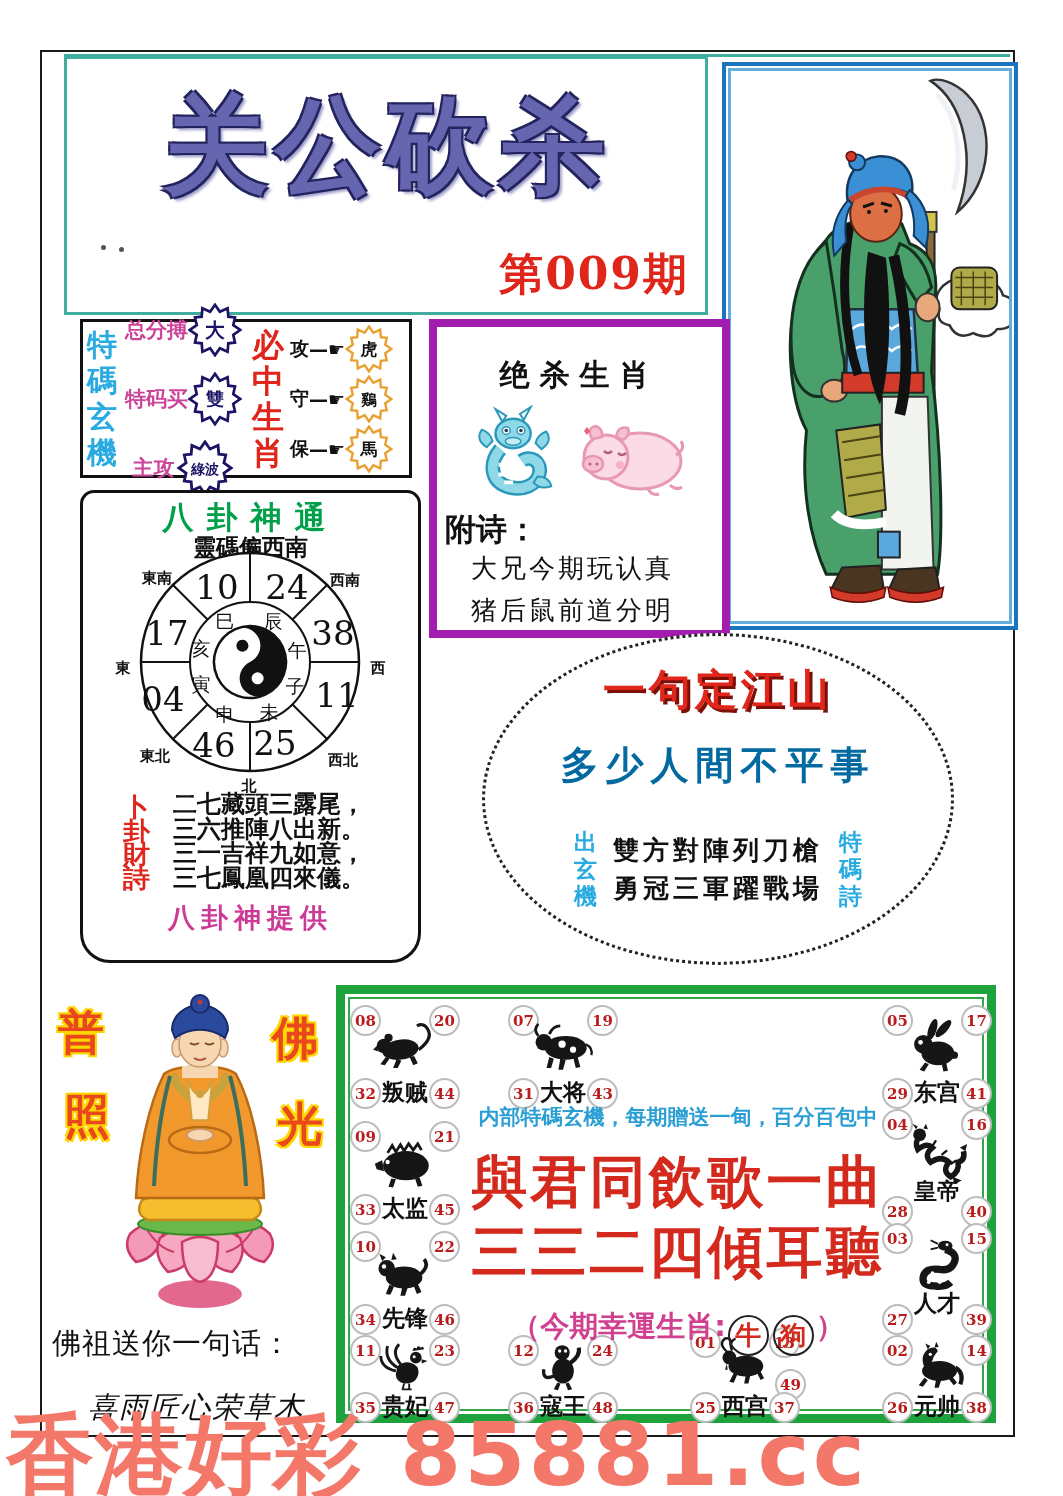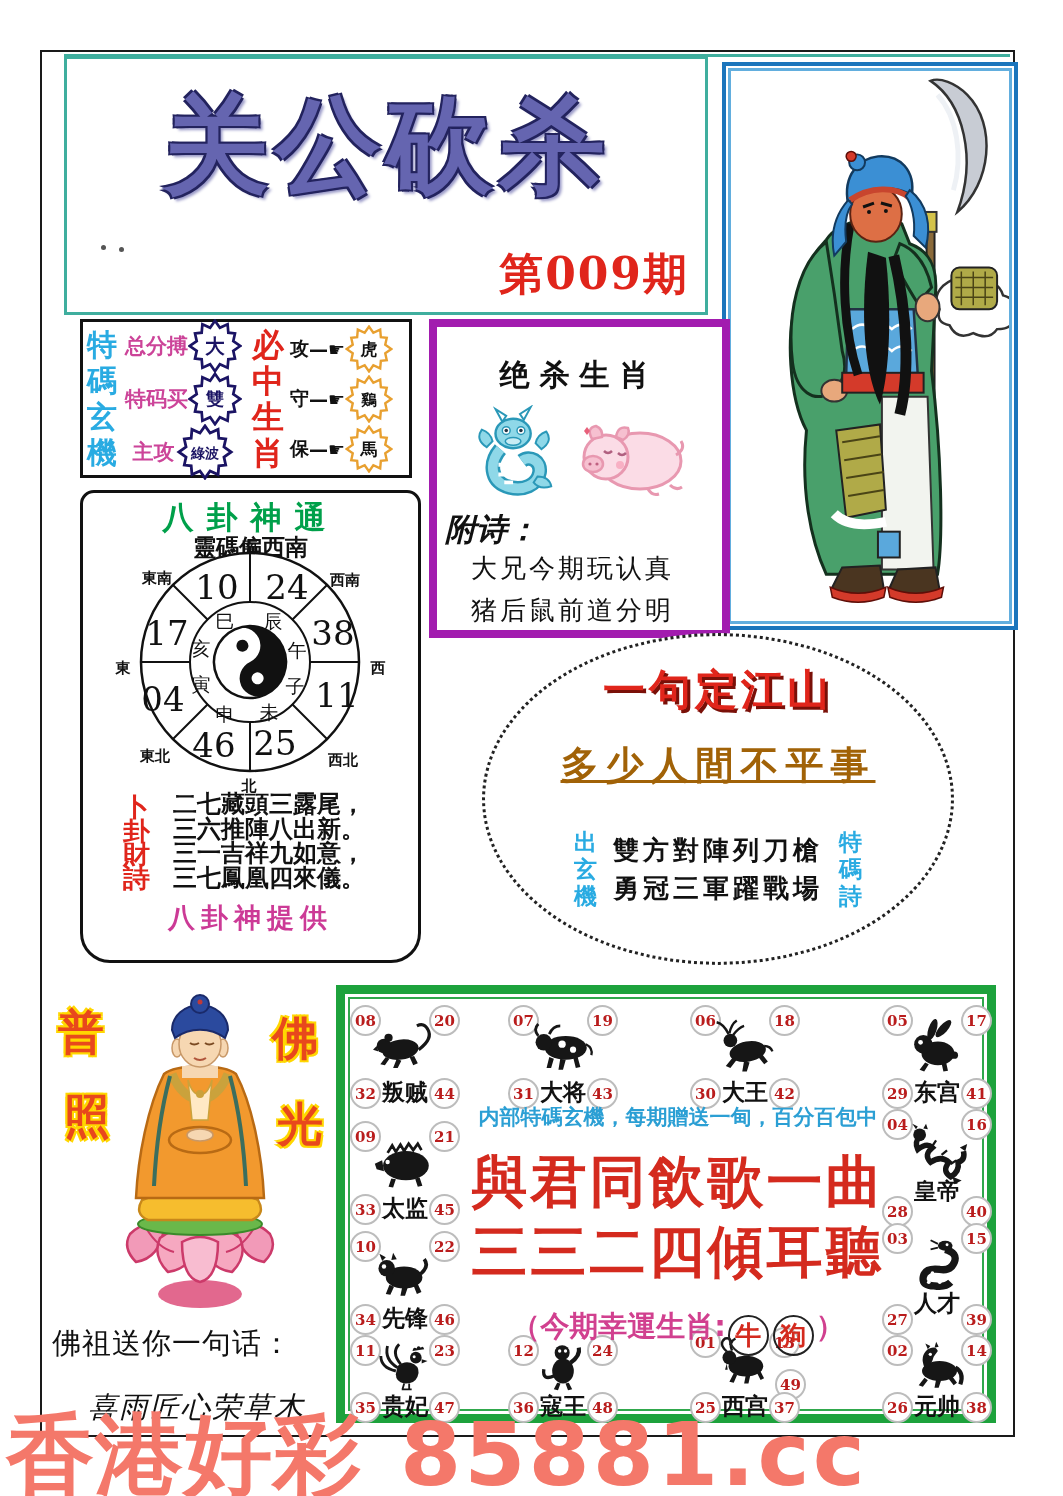--- a/index.html
+++ b/index.html
@@ -25,37 +25,37 @@
   #temaBox{left:80px;top:319px;width:332px;height:159px;border:3px solid #111;background:#fff;
      display:flex;align-items:center;padding:0 4px;box-sizing:border-box;}
   .cyanChar{font-size:30px;color:#29abe2;line-height:36px;}
   .redChar{font-size:32px;color:#e0251b;line-height:36px;}
   .temaRow{display:flex;align-items:center;height:53px;}
   .mag{color:#cc4499;font-size:21px;white-space:nowrap;}
   .atkLbl{font-size:19px;color:#111;white-space:nowrap;}
   
   #jsBox{left:429px;top:319px;width:285px;height:303px;border:8px solid #a21caf;background:#fff;}
   #jsTitle{left:0;top:28px;width:100%;text-align:center;font-size:30px;letter-spacing:10px;}
-  #jsPoemLabel{left:8px;top:182px;font-size:31px;font-style:italic;}
+  #jsPoemLabel{left:8px;top:182px;font-size:31px;}
   .jsLine{left:34px;font-size:26px;letter-spacing:3px;white-space:nowrap;}
   
   #bgBox{left:80px;top:490px;width:335px;height:467px;border:3px solid #111;border-radius:14px 14px 30px 30px;background:#fff;}
   #bgTitle{left:0;top:4px;width:100%;text-align:center;font-size:31px;color:#00a04a;letter-spacing:13px;}
   #bgSub{left:0;top:39px;width:100%;text-align:center;font-size:23px;}
   #poemT{left:40px;top:302px;}
   #poemT span{font-size:27px;color:#e0251b;line-height:23.5px;letter-spacing:0;transform:scaleY(.95);}
   #poemLines{left:90px;top:299px;font-size:24px;line-height:24.6px;white-space:nowrap;}
   #provider{left:0;top:407px;width:100%;text-align:center;color:#cc3a96;font-size:27px;letter-spacing:6px;}
   #money{left:56px;top:442px;font-size:23px;letter-spacing:2px;white-space:nowrap;}
   #money .g{color:#009944;font-size:22px;}
   
   #oval{left:482px;top:633px;width:466px;height:326px;border:3px dotted #222;border-radius:50%;background:#fff;}
   #ovTitle{left:0;top:26px;width:100%;text-align:center;font-size:42px;color:#e0251b;letter-spacing:4px;
       text-shadow:3px 3px 0 #7a1008;}
-  #ovHead{left:0;top:104px;width:100%;text-align:center;font-size:38px;color:#a16207;letter-spacing:7px;text-decoration:underline;}
+  #ovHead{left:0;top:104px;width:100%;text-align:center;font-size:38px;color:#0369a1;letter-spacing:7px;}
   #ovBottom{left:40px;top:192px;width:386px;display:flex;justify-content:center;align-items:center;gap:16px;}
   .blueChar{font-size:23px;color:#29abe2;line-height:27px;}
   #ovVerse{font-size:26px;letter-spacing:4px;line-height:38px;text-align:right;white-space:nowrap;}
   
   .budChar{font-size:46px;color:#e8481c;font-weight:bold;
      text-shadow:2px 2px 0 #ffd700,-2px -2px 0 #ffd700,2px -2px 0 #ffd700,-2px 2px 0 #ffd700;}
   #cap1{left:52px;top:1324px;font-size:29px;letter-spacing:1px;}
   #cap2{left:88px;top:1388px;font-size:29px;letter-spacing:2px;font-style:italic;}
   
   #greenBox{left:336px;top:985px;width:660px;height:438px;background:#fff;}
@@ -144,21 +144,21 @@
     </div>
   </div>
 
   <div id="temaBox" class="abs">
     <div class="vs b serif" style="margin-right:8px">
       <span class="cyanChar">特</span>
       <span class="cyanChar">碼</span>
       <span class="cyanChar">玄</span>
       <span class="cyanChar">機</span>
     </div>
-    <div class="vs" style="gap:0px">
+    <div class="vs" style="gap:16px">
       <div class="temaRow">
         <span class="mag b">总分搏</span>
         <svg viewBox="0 0 60 60" width="54" height="54">
           <polygon points="58,30 50.3,35.4 52.2,44 44.8,44.8 44,54.2 35.4,50.3 30,58 24.6,50.3 16,54.2 15.2,44.8 7.8,44 9.7,35.4 2,30 9.7,24.6 7.8,16 15.2,15.2 16,5.8 24.6,9.7 30,2 35.4,9.7 44,5.8 44.8,15.2 52.2,16 50.3,24.6" fill="#fff" stroke="#1b1464" stroke-width="3"></polygon>
           <text x="30" y="38" text-anchor="middle" font-size="22" font-weight="bold" fill="#1b1464">大</text>
         </svg>
       </div>
       <div class="temaRow">
         <span class="mag b">特码买</span>
         <svg viewBox="0 0 60 60" width="54" height="54">
@@ -388,34 +388,20 @@
         <path d="M20,42 l-3,12 5,0 3,-10z M32,44 l-2,12 5,0 3,-11z M46,42 l3,12 5,-1 -3,-11z"></path>
         <path d="M60,28 q8,4 6,12" fill="none" stroke="#161616" stroke-width="2.5"></path>
         <circle cx="34" cy="28" r="4" fill="#fff"></circle>
           <circle cx="46" cy="34" r="3.4" fill="#fff"></circle>
       </svg>
       <span class="n bl">31</span>
       <span class="zl">大将</span>
       <span class="n br">43</span>
     </div>
 
-    <div class="zc" style="left:354px;top:20px">
-      <span class="n tl">06</span>
-      <span class="n tr">18</span>
-      <svg class="za" viewBox="0 0 70 60" fill="#161616">
-        <ellipse cx="38" cy="36" rx="20" ry="11" transform="rotate(-10 38 36)"></ellipse>
-        <circle cx="19" cy="24" r="7.5"></circle>
-        <path d="M17,17 Q12,6 4,4 M18,16 Q20,6 26,2 M22,18 Q28,10 34,8" fill="none" stroke="#161616" stroke-width="2.6"></path>
-        <path d="M22,42 l-8,10 5,2 7,-9z M34,46 l-2,12 5,0 3,-10z M48,40 l8,10 4,-3 -7,-9z"></path>
-        <path d="M56,30 q7,0 9,6" fill="none" stroke="#161616" stroke-width="2.5"></path>
-      </svg>
-      <span class="n bl">30</span>
-      <span class="zl">大王</span>
-      <span class="n br">42</span>
-    </div>
 
     <div class="zc" style="left:546px;top:20px">
       <span class="n tl">05</span>
       <span class="n tr">17</span>
       <svg class="za" viewBox="0 0 70 60" fill="#161616">
         <ellipse cx="36" cy="38" rx="18" ry="13"></ellipse>
         <circle cx="20" cy="28" r="10"></circle>
         <ellipse cx="30" cy="12" rx="4.5" ry="12" transform="rotate(18 30 12)"></ellipse>
         <ellipse cx="42" cy="11" rx="4.5" ry="12" transform="rotate(42 42 11)"></ellipse>
         <circle cx="17" cy="26" r="2.6" fill="#fff"></circle>

